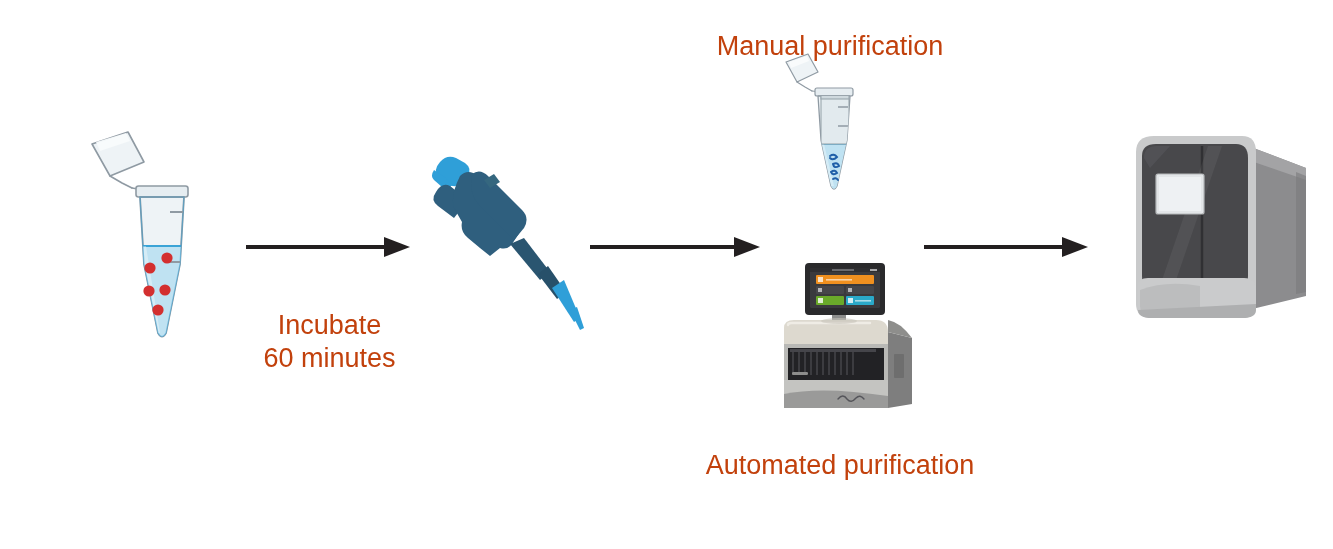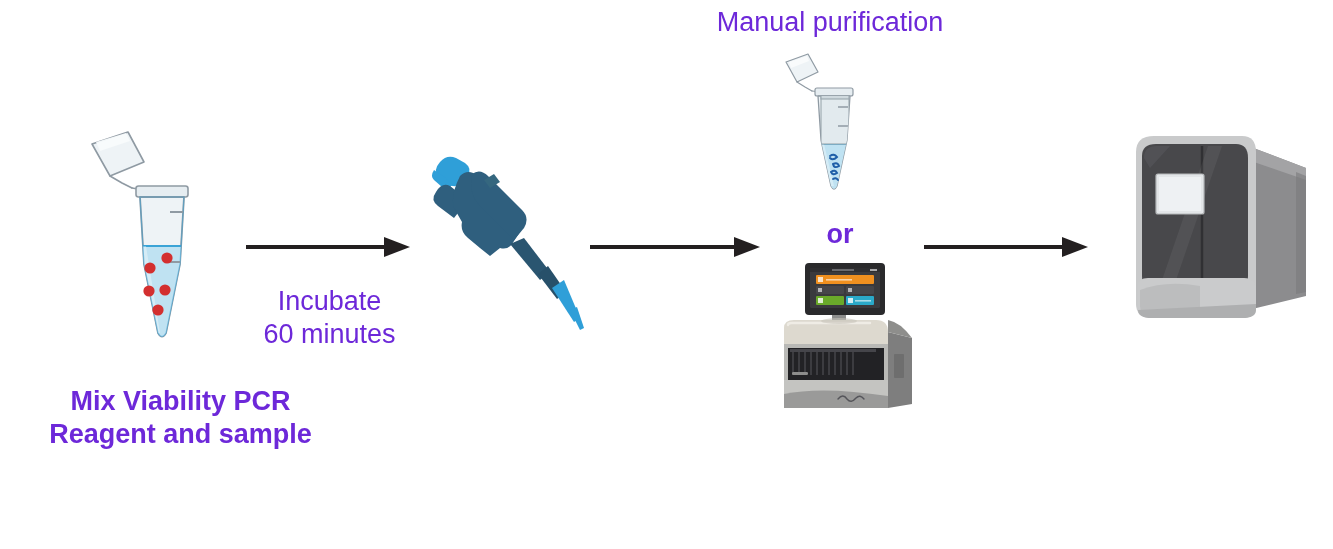--- a/index.html
+++ b/index.html
@@ -15,24 +15,25 @@
     position: relative;
     width: 1333px;
     height: 549px;
     background: #ffffff;
     overflow: hidden;
   }
   .label {
     position: absolute;
     text-align: center;
     font-family: "Liberation Sans", sans-serif;
-    color: #6d28d9;
+    color: #c2410c;
     line-height: 1.22;
     white-space: pre-line;
     font-weight: 400;
+    margin-top: 24px;
   }
   .label.bold { font-weight: 700; }
   .step-caption { font-size: 27px; }
   .section-title { font-size: 27px; }
   .or-label { font-size: 27px; font-weight: 700; }
   .arrow-svg { position: absolute; }
   .art { position: absolute; }
 </style>
 </head>
 <body>
@@ -65,22 +66,20 @@
     <line x1="100" y1="84" x2="113" y2="84" stroke="#8f9aa3" stroke-width="2"></line>
     <line x1="99" y1="134" x2="110" y2="134" stroke="#8f9aa3" stroke-width="2"></line>
 
     <circle cx="97" cy="130" r="5.6" fill="#d32f2f"></circle>
     <circle cx="80" cy="140" r="5.6" fill="#d32f2f"></circle>
     <circle cx="79" cy="163" r="5.6" fill="#d32f2f"></circle>
     <circle cx="95" cy="162" r="5.6" fill="#d32f2f"></circle>
     <circle cx="88" cy="182" r="5.6" fill="#d32f2f"></circle>
   </svg>
 
-  <div class="label step-caption bold" style="left:18px; top:385px; width:325px;">Mix Viability PCR
-Reagent and sample</div>
 
   <svg class="arrow-svg" style="left:244px; top:234px;" width="170" height="26" viewBox="0 0 170 26">
     <line x1="2" y1="13" x2="142" y2="13" stroke="#231f20" stroke-width="4"></line>
     <polygon points="140,3 166,13 140,23" fill="#231f20"></polygon>
   </svg>
 
   <div class="label step-caption" style="left:232px; top:285px; width:195px;">Incubate
 60 minutes</div>
 
   <svg class="art" style="left:424px; top:152px;" width="170" height="180" viewBox="0 0 170 180">
@@ -138,21 +137,20 @@
     </g>
 
     <g stroke="#1f5fa8" stroke-width="2" fill="none" stroke-linecap="round">
       <path d="M52 104 q4 -3 7 1 q-4 4 -7 1"></path>
       <path d="M55 112 q5 -2 6 2 q-5 3 -6 -2"></path>
       <path d="M53 120 q4 -3 6 1 q-4 3 -6 -1"></path>
       <path d="M55 127 q3 -2 5 1"></path>
     </g>
   </svg>
 
-  <div class="label or-label" style="left:795px; top:218px; width:90px;">or</div>
 
   <svg class="art" style="left:772px; top:258px;" width="150" height="160" viewBox="0 0 150 160">
 
     <rect x="60" y="52" width="14" height="14" fill="#8d8d8c"></rect>
 
     <rect x="33" y="5" width="80" height="52" rx="4" fill="#2a2a2c"></rect>
 
     <rect x="38" y="10" width="70" height="40" rx="1.5" fill="#3a3a3d"></rect>
 
     <rect x="38" y="10" width="70" height="4" fill="#2e2e31"></rect>
@@ -202,20 +200,21 @@
     <rect x="20" y="114" width="16" height="3" rx="1.2" fill="#8d8d8c"></rect>
 
     <rect x="12" y="122" width="104" height="28" fill="#c4c4c1"></rect>
     <path d="M12 136 Q50 128 116 138 L116 150 L12 150 Z" fill="#9a9a99"></path>
 
     <path d="M66 141 q5 -6 9 0 q4 5 9 -1 q4 -4 8 1" fill="none" stroke="#55555a" stroke-width="1.4" stroke-linecap="round"></path>
 
     <rect x="122" y="96" width="10" height="24" rx="1" fill="#6e6e6e"></rect>
   </svg>
 
+  <div class="label section-title" style="left:670px; top:425px; width:340px;">Automated purification</div>
 
   <svg class="arrow-svg" style="left:922px; top:234px;" width="170" height="26" viewBox="0 0 170 26">
     <line x1="2" y1="13" x2="142" y2="13" stroke="#231f20" stroke-width="4"></line>
     <polygon points="140,3 166,13 140,23" fill="#231f20"></polygon>
   </svg>
 
   <svg class="art" style="left:1130px; top:128px;" width="190" height="210" viewBox="0 0 190 210">
 
     <path d="M118 18 L176 40 L176 168 L118 182 Z" fill="#8c8c8e"></path>
     <path d="M118 18 L176 40 L176 52 L118 32 Z" fill="#a3a3a5"></path>

